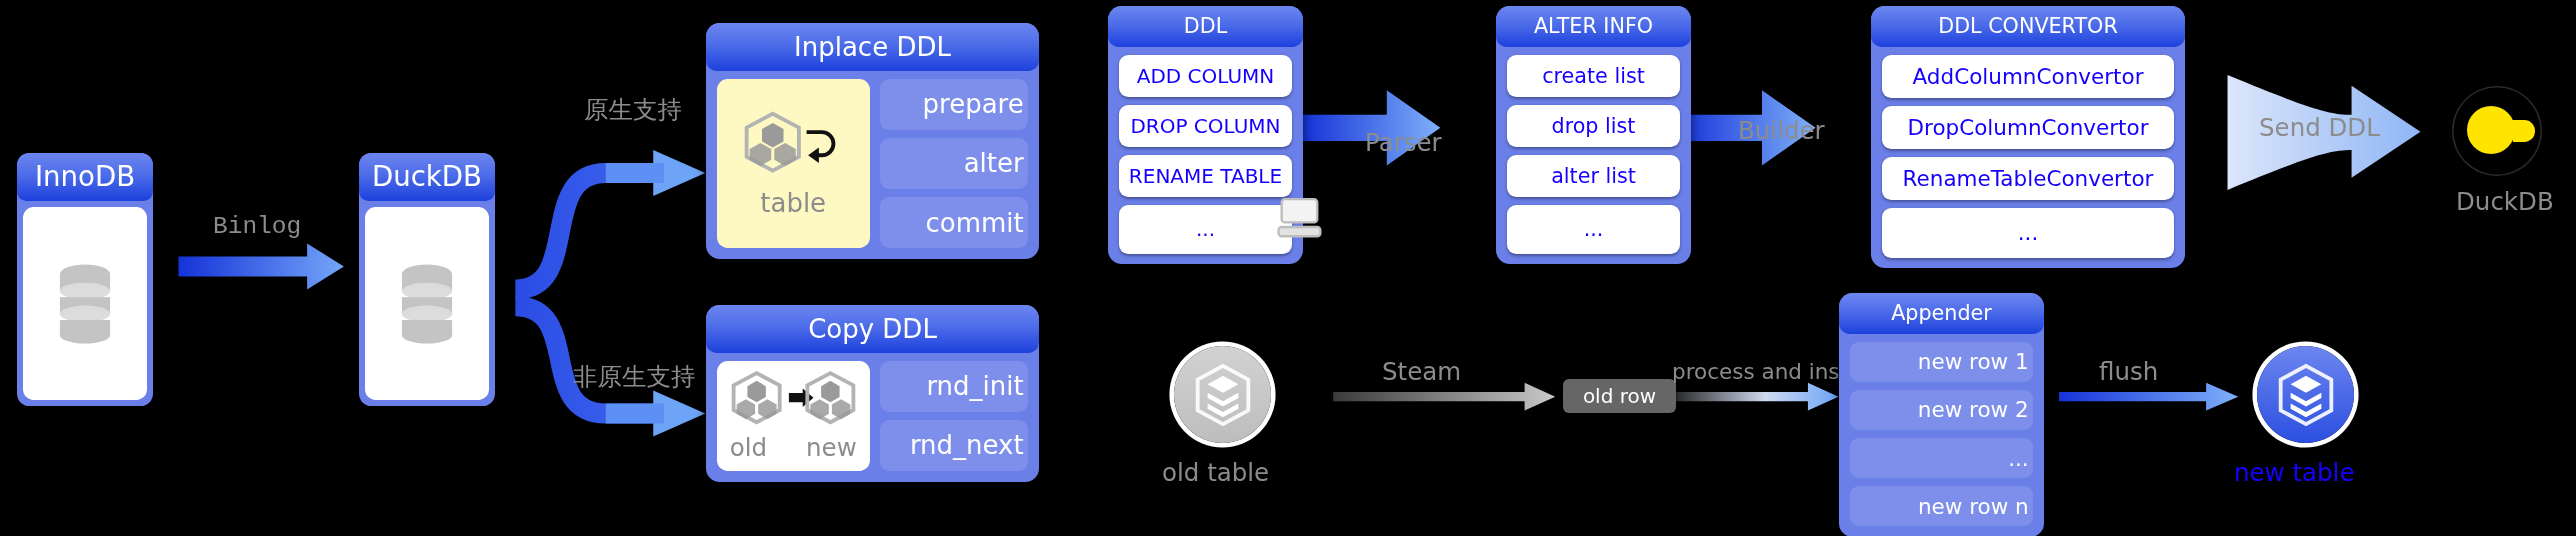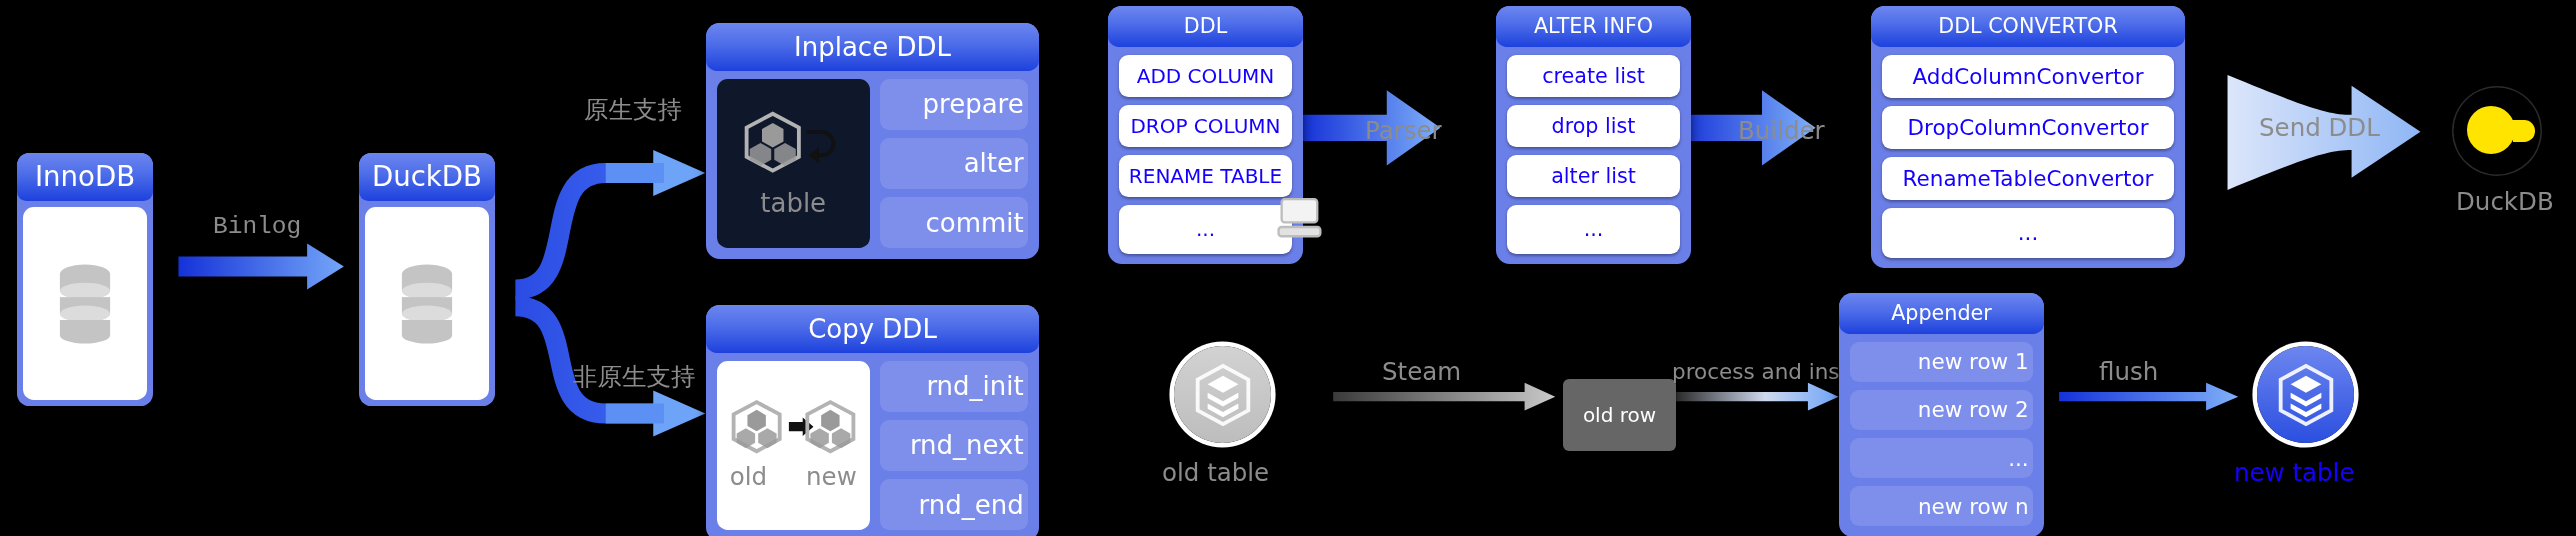--- a/index.html
+++ b/index.html
@@ -45,21 +45,21 @@
   .ducklogo .beak{position:absolute;left:61px;top:34px;width:21.5px;height:21.5px;
                   border-radius:0 10.7px 10.7px 0;background:#ffe400;}
 
   
   .circ{position:absolute;width:97px;height:97px;border-radius:50%;
         display:flex;align-items:center;justify-content:center;}
   .circ.gray{background:linear-gradient(180deg,#d2d2d2,#bdbdbd);box-shadow:0 0 0 4.6px #fff;}
   .circ.blue{background:linear-gradient(180deg,#6d86ef,#2b4fe0);box-shadow:0 0 0 4.6px #fff;}
 
   .rowchip{position:absolute;background:#666;color:#fff;border-radius:6.1px;
-           font-size:20px;text-align:center;padding:24px 0;}
+           font-size:20px;text-align:center;padding:5px 0;}
 
   svg.ov{position:absolute;left:0;top:0;width:2576px;height:536px;pointer-events:none;}
 </style>
 </head>
 <body>
 
 <div id="stage">
 
   <svg class="ov" viewBox="0 0 3362 700">
     <defs>
@@ -166,21 +166,21 @@
       </svg>
     </div>
   </div>
 
   <div class="lbl" style="left:584px;top:93px;">原生支持</div>
   <div class="lbl" style="left:573px;top:360px;text-align:center;">非原生支持</div>
 
   <div class="card" style="left:706px;top:23px;width:333px;">
     <div class="card-hd">Inplace DDL</div>
     <div class="card-body" style="display:flex;gap:10.7px;">
-      <div style="background:#0f172a;border-radius:10.7px;width:153px;display:flex;flex-direction:column;
+      <div style="background:#fef9c3;border-radius:10.7px;width:153px;display:flex;flex-direction:column;
                   align-items:center;justify-content:center;padding:4px 0;">
         <svg width="103" height="74" viewBox="0 0 134 96">
           <g fill="#9a9a9a">
             <path d="M40 6 L74 24 L74 62 L40 80 L6 62 L6 24 Z" fill="none" stroke="#b3b3b3" stroke-width="5"></path>
             <path d="M40 18 L54 26 L54 42 L40 50 L26 42 L26 26 Z"></path>
             <path d="M24 44 L38 52 L38 66 L24 74 L10 66 L10 52 Z" opacity=".85"></path>
             <path d="M56 44 L70 52 L70 66 L56 74 L42 66 L42 52 Z" opacity=".85"></path>
           </g>
           <path d="M84 30 L104 30 A14 14 0 0 1 104 60 L92 60" fill="none" stroke="#111" stroke-width="5"></path>
           <path d="M100 50 L86 60 L100 70 Z" fill="#111"></path>
@@ -216,41 +216,40 @@
           </g>
         </svg>
         <div style="display:flex;gap:39px;margin-top:3.1px;">
           <div style="color:#8c8c8c;font-size:24.5px;">old</div>
           <div style="color:#8c8c8c;font-size:24.5px;">new</div>
         </div>
       </div>
       <div style="flex:1;display:flex;flex-direction:column;">
         <div class="soft">rnd_init</div>
         <div class="soft">rnd_next</div>
-        <div class="soft">rnd_end</div>
       </div>
     </div>
   </div>
 
   <div class="card" style="left:1108px;top:6.1px;width:195px;">
     <div class="card-hd small">DDL</div>
     <div class="card-body">
       <div class="pill" style="font-size:20px;">ADD COLUMN</div>
       <div class="pill" style="font-size:20px;">DROP COLUMN</div>
       <div class="pill" style="font-size:20px;">RENAME TABLE</div>
       <div class="pill" style="font-size:20px;padding:12.3px 4.6px;">...</div>
     </div>
   </div>
 
   <svg class="abs" style="left:1277px;top:196px;" width="48" height="48" viewBox="0 0 62 62">
     <rect x="6" y="4" width="46" height="30" rx="4" fill="#f3f3f3" stroke="#bdbdbd" stroke-width="3"></rect>
     <rect x="2" y="40" width="54" height="12" rx="4" fill="#e2e2e2" stroke="#bdbdbd" stroke-width="3"></rect>
   </svg>
 
-  <div class="lbl" style="left:1365px;top:116px;">Parser</div>
+  <div class="lbl" style="left:1365px;top:128px;">Parser</div>
 
   <div class="card" style="left:1496px;top:6.1px;width:195px;">
     <div class="card-hd small">ALTER INFO</div>
     <div class="card-body">
       <div class="pill" style="font-size:20.7px;">create list</div>
       <div class="pill" style="font-size:20.7px;">drop list</div>
       <div class="pill" style="font-size:20.7px;">alter list</div>
       <div class="pill" style="font-size:20.7px;padding:12.3px 4.6px;">...</div>
     </div>
   </div>

